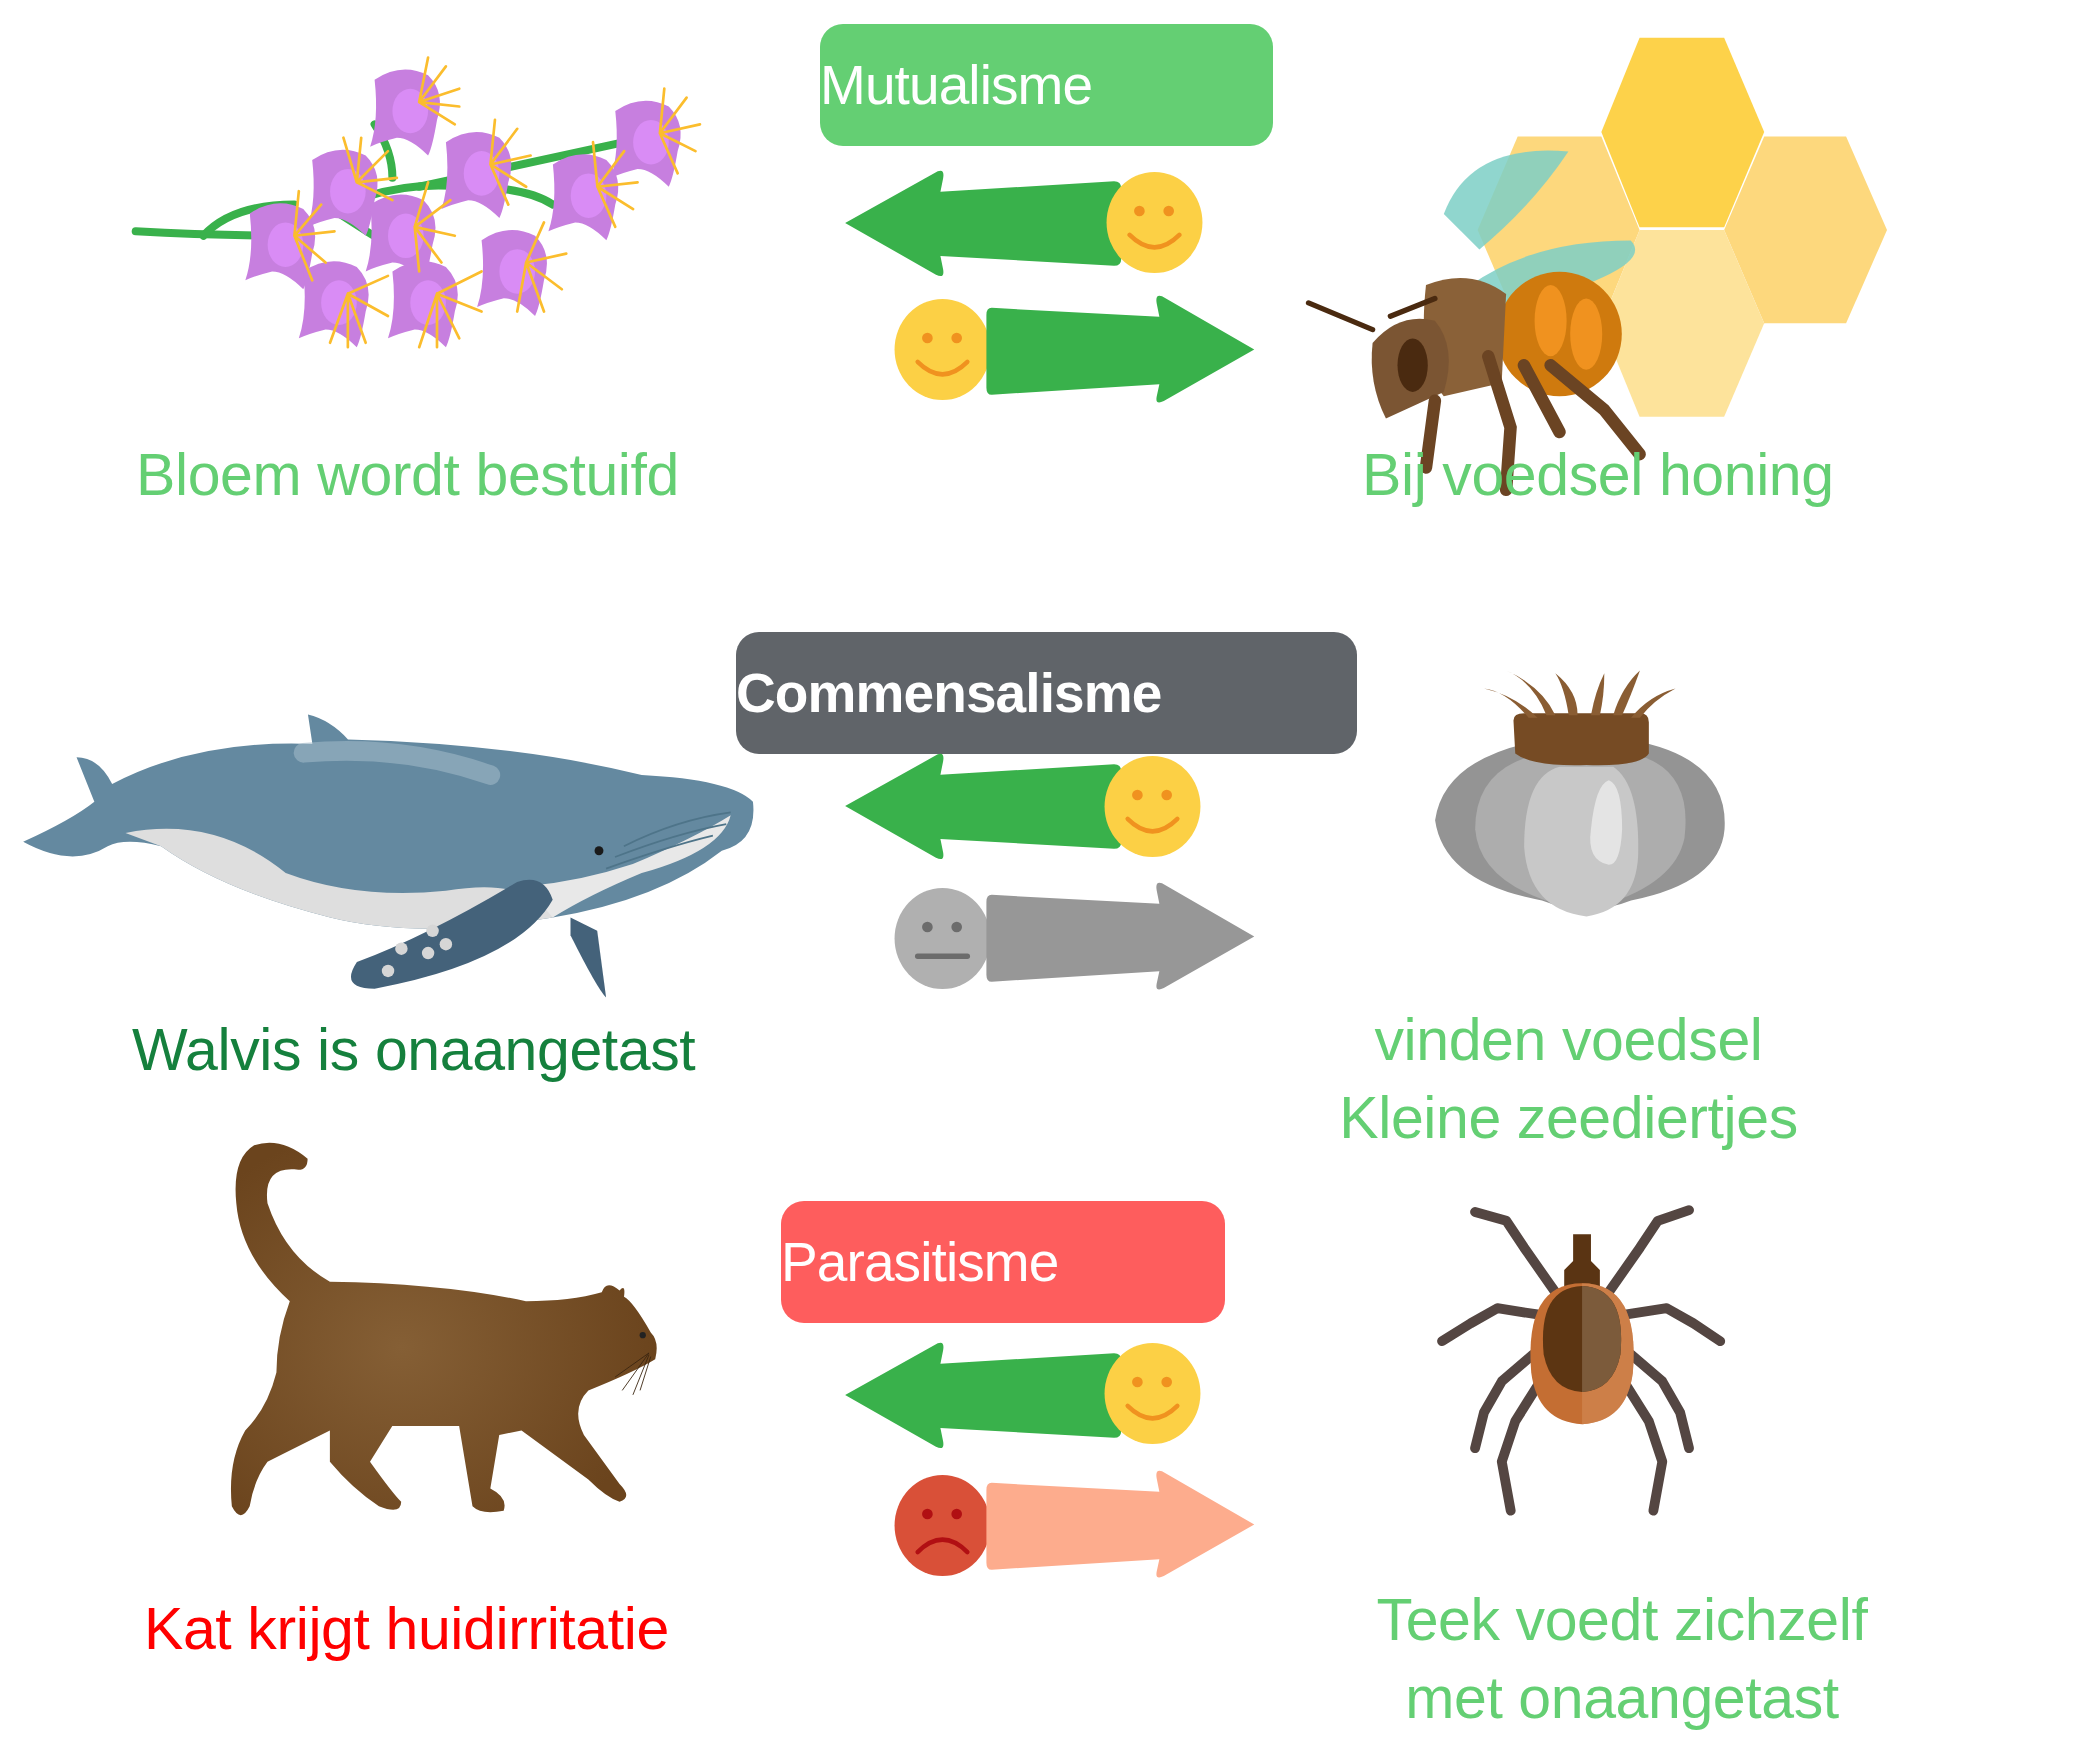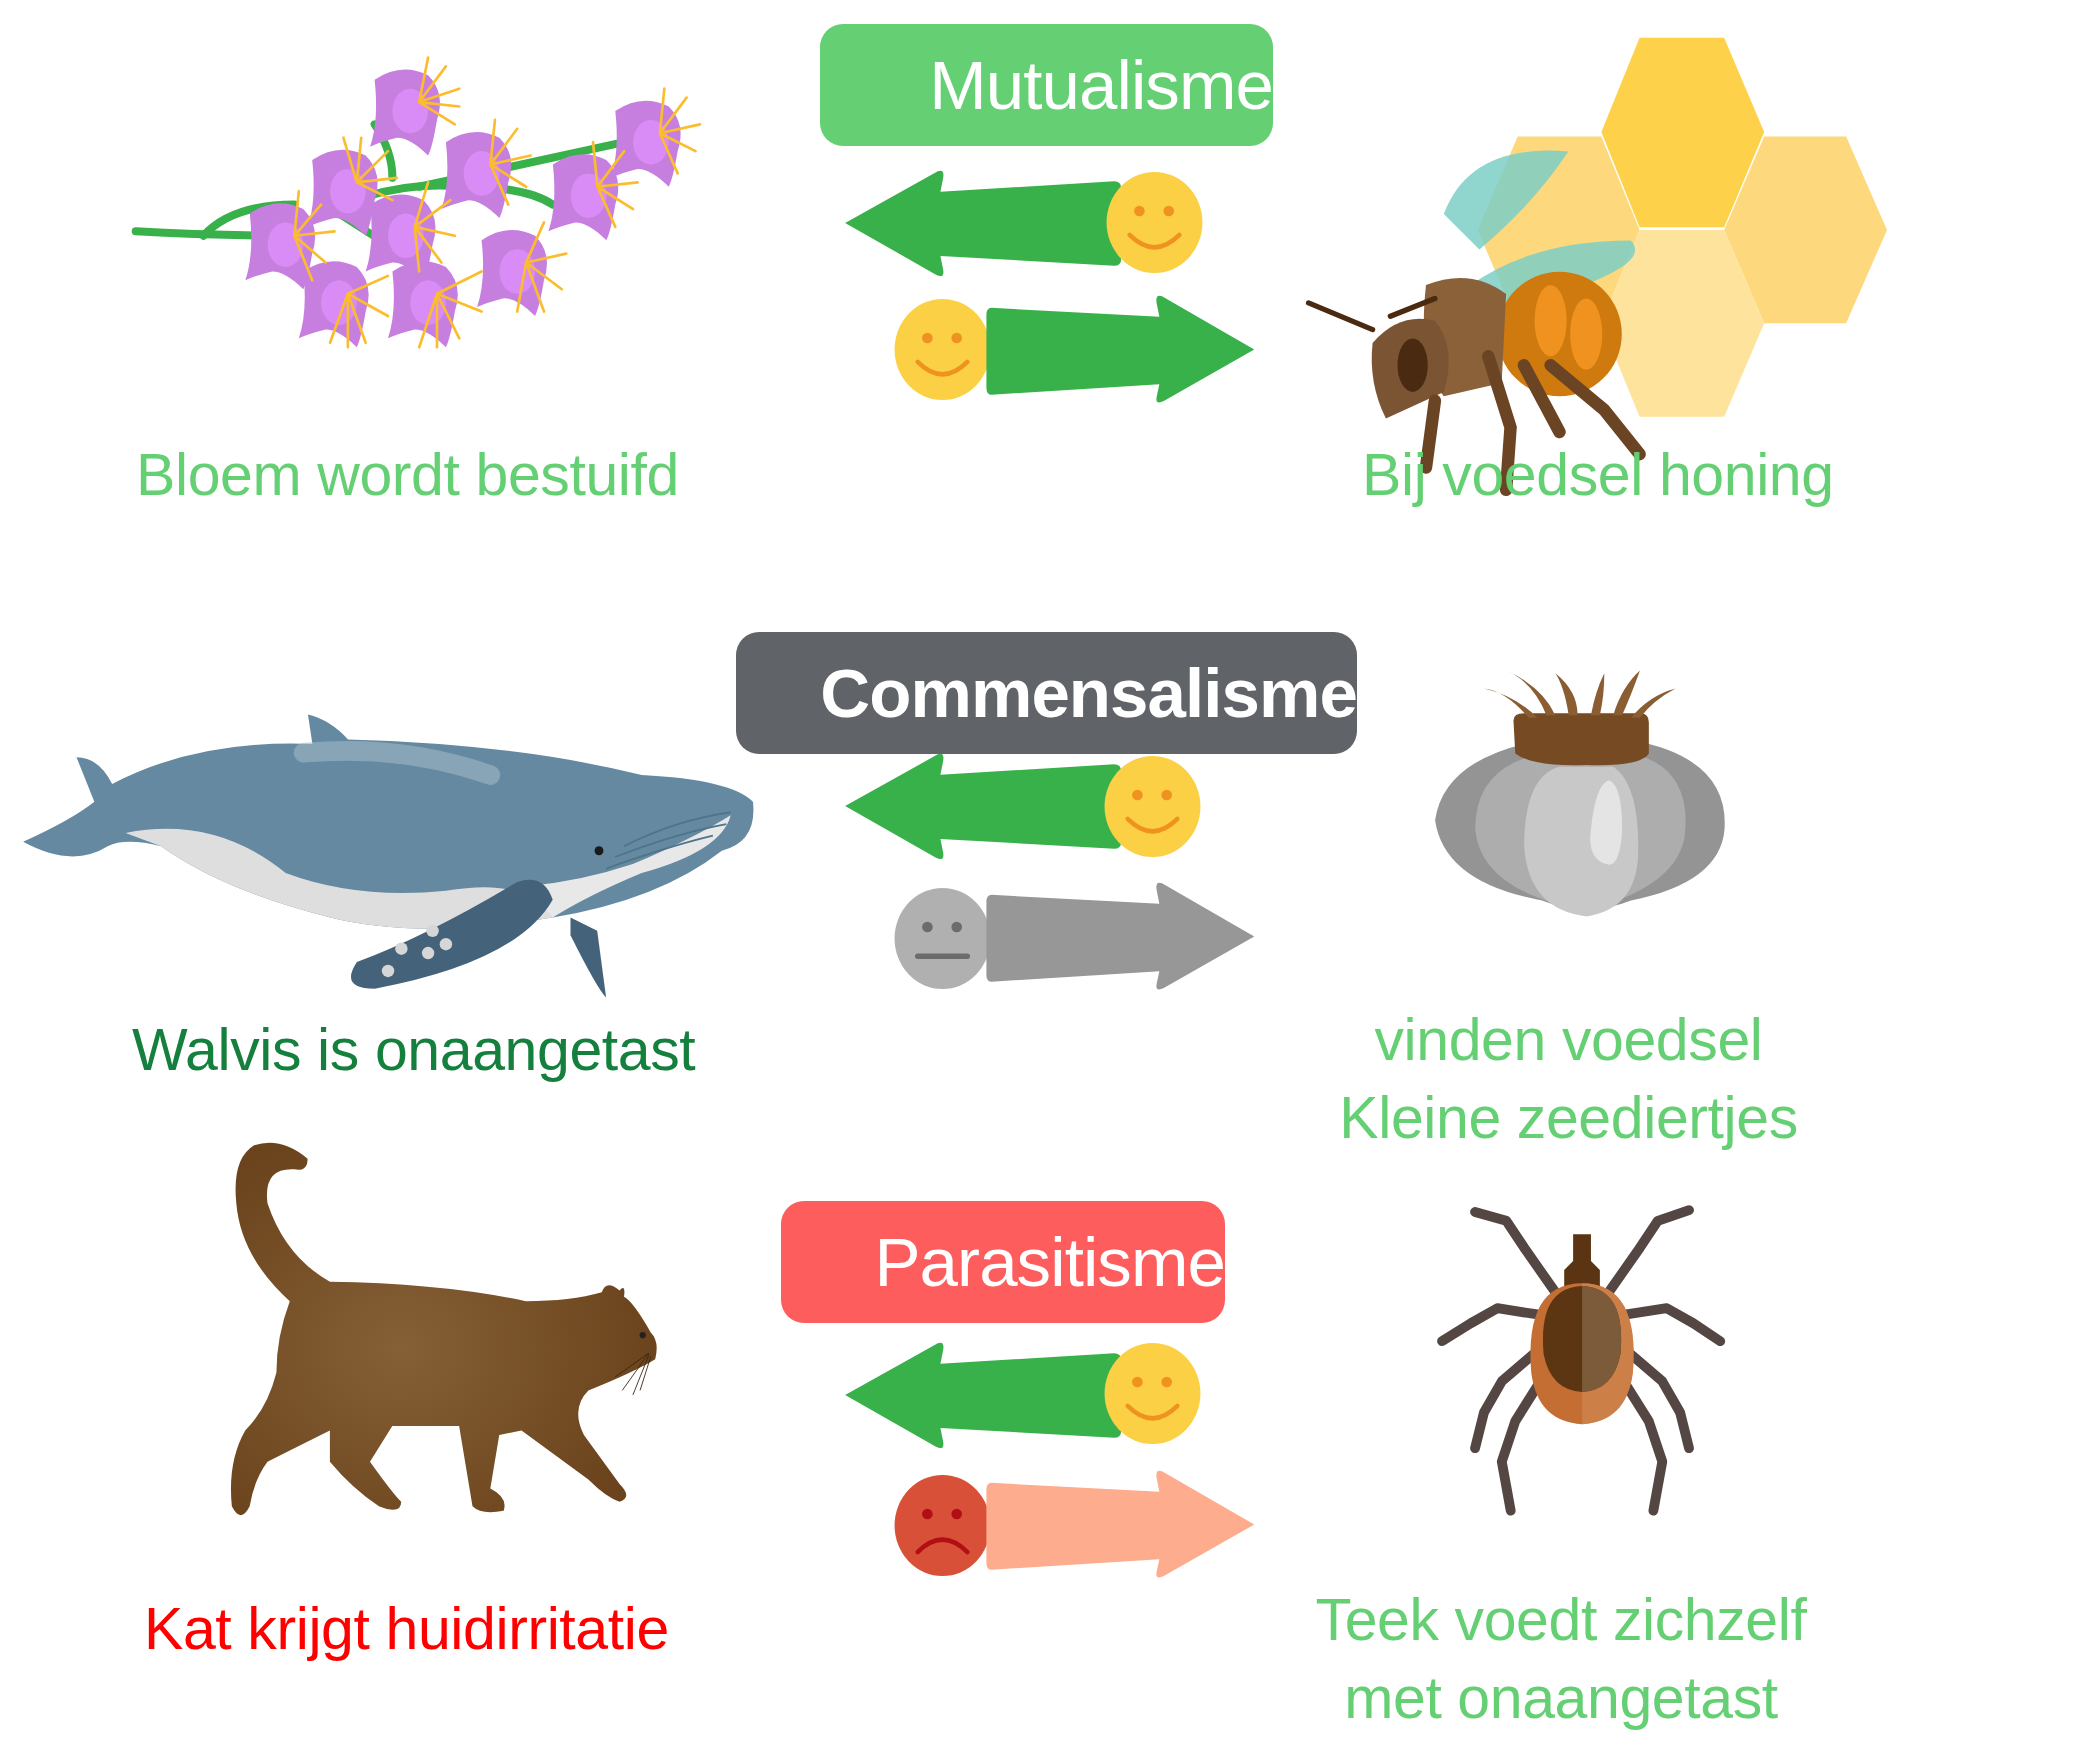--- a/index.html
+++ b/index.html
@@ -1,20 +1,20 @@
 <!DOCTYPE html>
 <html style="font-size:14.3px"><head>
 <meta charset="utf-8">
 <style>
   html, body { margin: 0; padding: 0; background: #ffffff; }
   body { width: 2091px; height: 1760px; position: relative; overflow: hidden;
          font-family: "Liberation Sans", sans-serif; }
   .title-box { position: absolute; border-radius: 23px; color: #ffffff;
-               display: flex; align-items: center; justify-content: flex-end;
-               font-size: 69px; line-height: 1; letter-spacing: -0.9px; }
+               display: flex; align-items: center; justify-content: flex-start;
+               font-size: 55px; line-height: 1; letter-spacing: -0.9px; }
   .label { position: absolute; font-size: 59px; line-height: 75px; white-space: nowrap; letter-spacing: -0.4px; margin-top: 48px; }
   .label.center { text-align: center; }
   svg { position: absolute; overflow: visible; }
 </style>
 </head>
 <body>
 
 <div class="title-box" style="left:820px; top:24px; width:453px; height:122px; background:#64cf73;">
   <span>Mutualisme</span>
 </div>
@@ -242,17 +242,17 @@
     <path d="M225 215 L250 255 L265 300 L255 355"></path>
   </g>
   <path d="M165 45 L185 45 L185 75 L195 85 L195 105 L155 105 L155 85 L165 75Z" fill="#5a3413"></path>
   <path d="M175 100 Q240 100 232 200 Q225 255 175 258 Q125 255 118 200 Q110 100 175 100Z" fill="#c46e33"></path>
   <path d="M175 100 L175 258 Q225 255 232 200 Q240 100 175 100Z" fill="#d38a57" opacity="0.6"></path>
   <path d="M175 103 Q225 105 218 180 Q210 220 175 222 Q140 220 132 180 Q125 105 175 103Z" fill="#5c3512"></path>
   <path d="M175 103 L175 222 Q210 220 218 180 Q225 105 175 103Z" fill="#7c5b3b"></path>
 </svg>
 
 <div class="label" style="left:144px; top:1544px; color:#ff0000;">Kat krijgt huidirritatie</div>
-<div class="label center" style="left:1276px; top:1533px; width:570px; color:#64cf73; line-height:78px;">
+<div class="label center" style="left:1337px; top:1533px; width:570px; color:#64cf73; line-height:78px;">
   <div>Teek voedt zichzelf</div>
   <div>met onaangetast</div>
 </div>
 
 
 </body></html>

